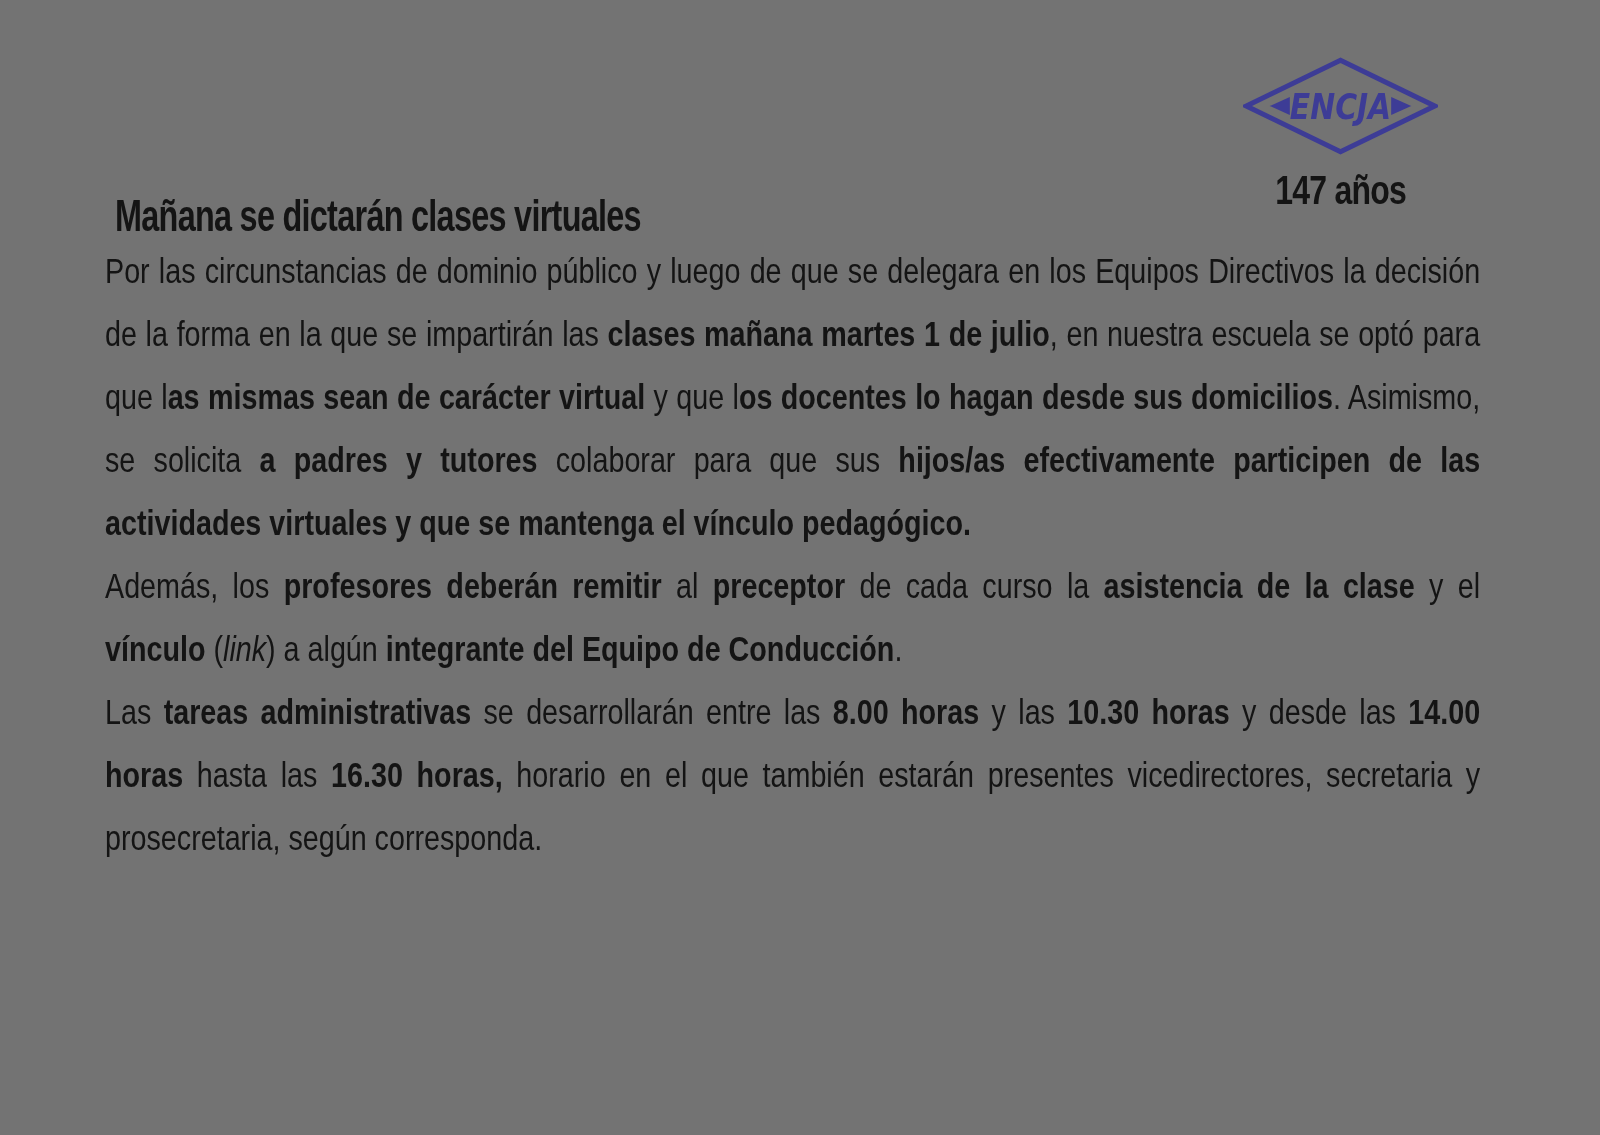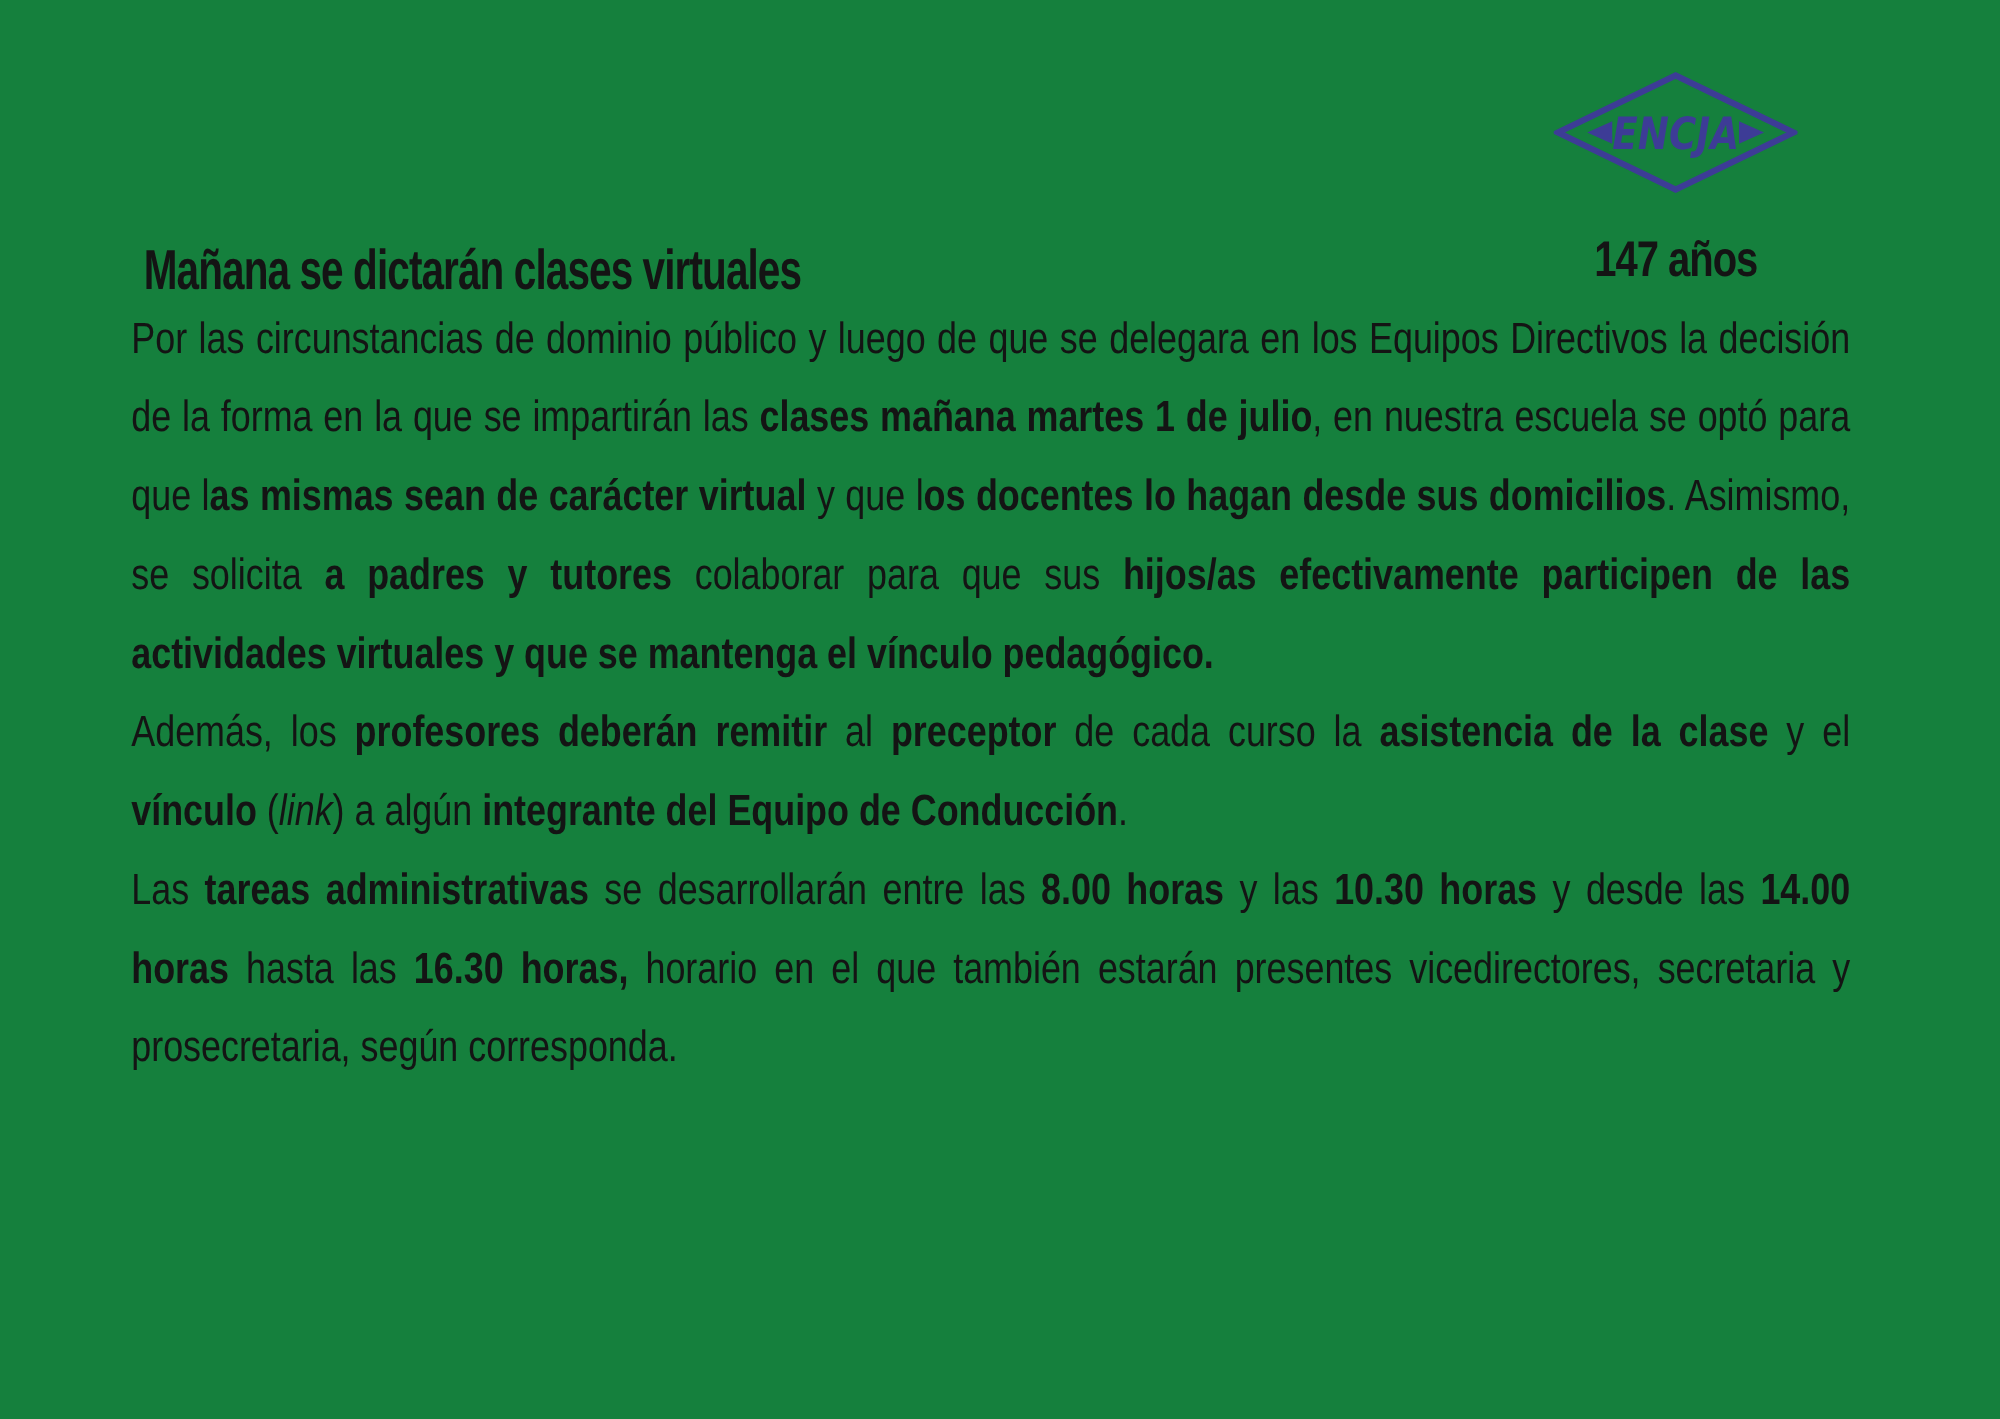--- a/index.html
+++ b/index.html
@@ -2,21 +2,21 @@
 <html style="--logo-color: #3d3c96;"><head>
 <meta charset="utf-8">
 <style>
   :root { --logo-color: #3d3c96; }
   * { box-sizing: border-box; }
   html, body { margin: 0; padding: 0; background: #ffffff; }
   .page {
     position: relative;
     width: 1600px;
     height: 1135px;
-    background: #15803d;
+    background: #737373;
     overflow: hidden;
     font-family: "Liberation Sans", sans-serif;
     color: #121212;
   }
 
   
   .title {
     position: absolute;
     left: 115px;
     top: 160px;
@@ -41,21 +41,20 @@
     font-weight: bold;
     font-style: italic;
   }
 
   .years {
     position: absolute;
     left: 1243px;
     top: 168px;
     width: 195px;
     text-align: center;
-    margin-top: 18px;
   }
   .years span {
     display: inline-block;
     font-size: 40px;
     font-weight: 700;
     letter-spacing: -1px;
     transform: scaleX(0.8);
     transform-origin: center top;
     color: #141414;
     white-space: nowrap;

